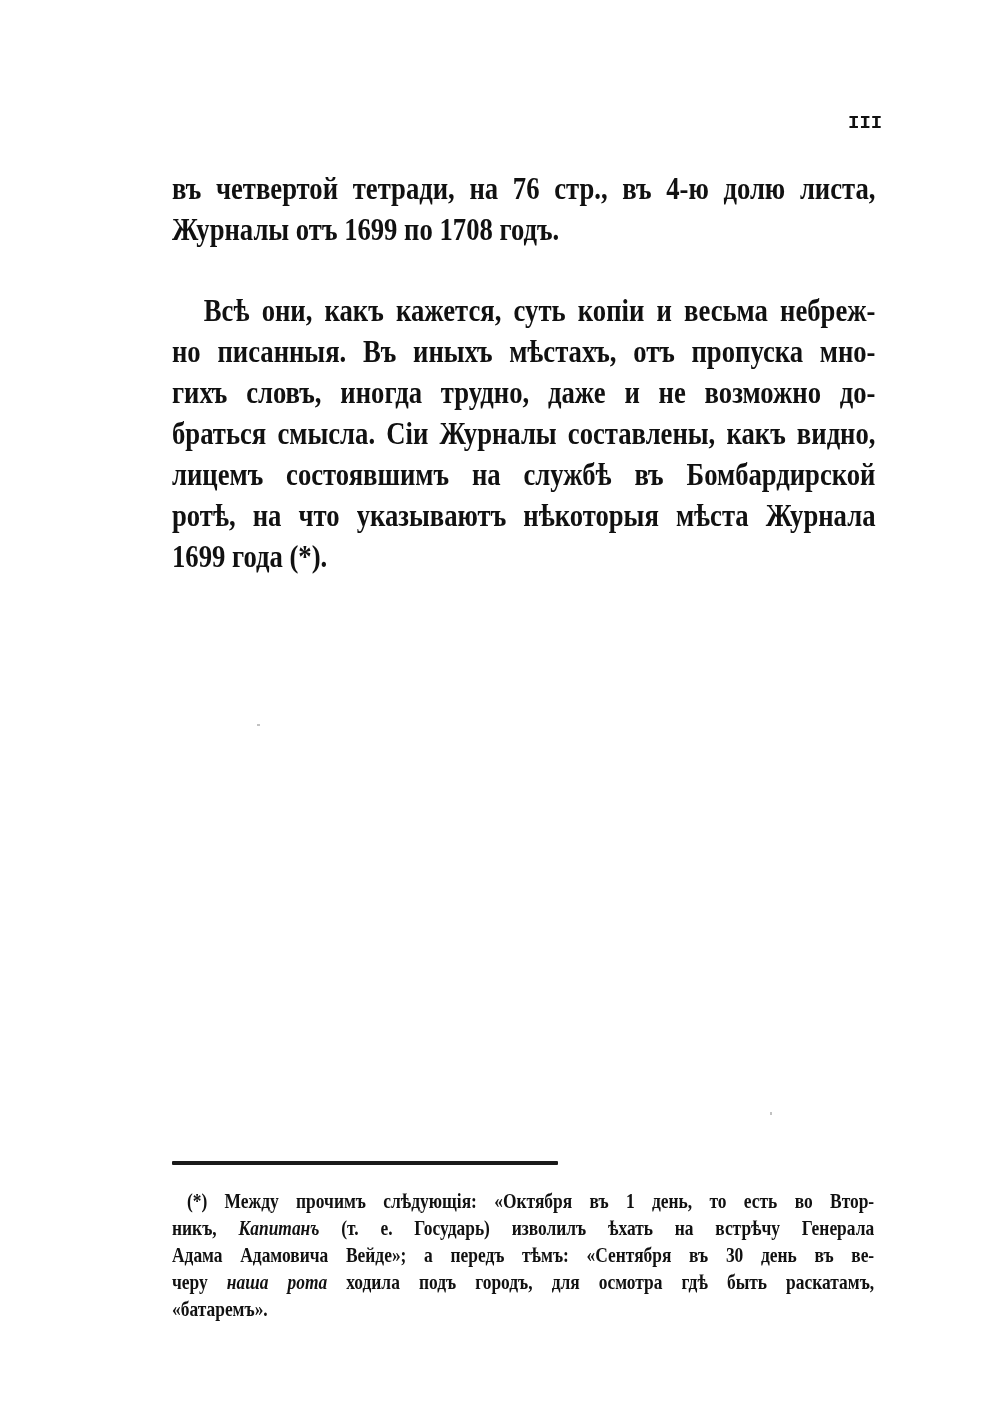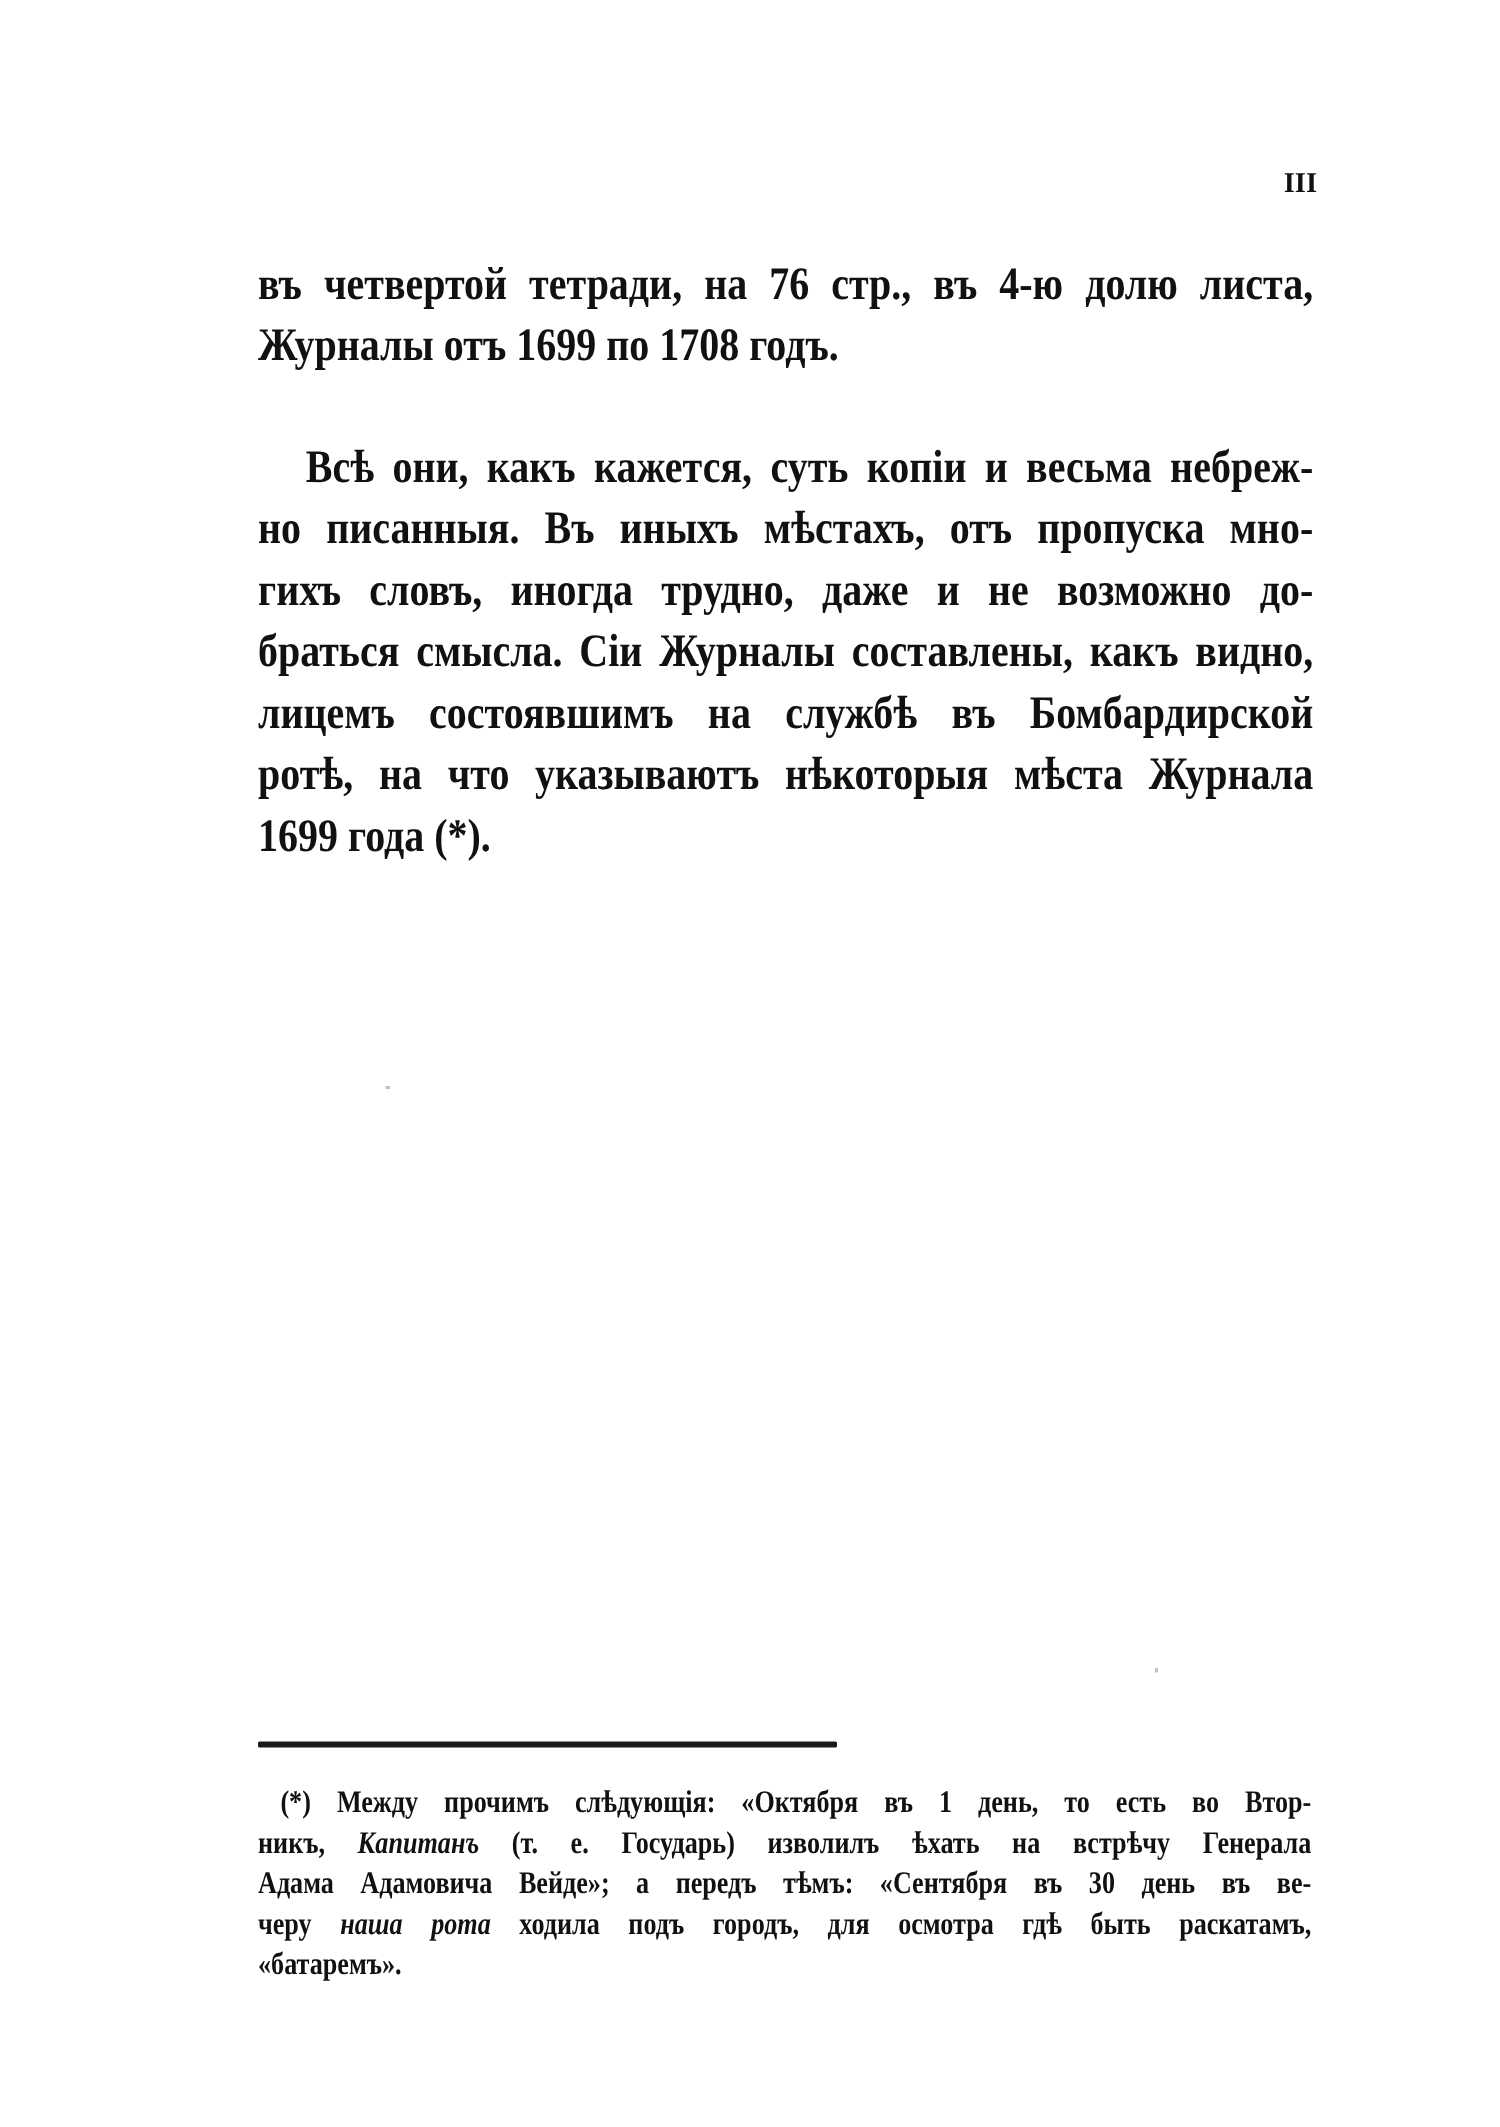--- a/index.html
+++ b/index.html
@@ -17,21 +17,21 @@
     }
     .page-number {
       position: absolute;
       top: 112px;
       left: 848px;
       width: 30px;
       text-align: right;
       font-size: 19px;
       font-weight: bold;
       letter-spacing: 0px;
-      font-family: Liberation Serif, serif;
+      font-family: Liberation Mono, monospace;
     }
     .body-text {
       position: absolute;
       left: 172px;
       width: 704px;
       font-family: "Liberation Serif", serif;
       font-weight: bold;
       font-size: 31px;
       line-height: 41px;
       transform: scaleX(0.86);

